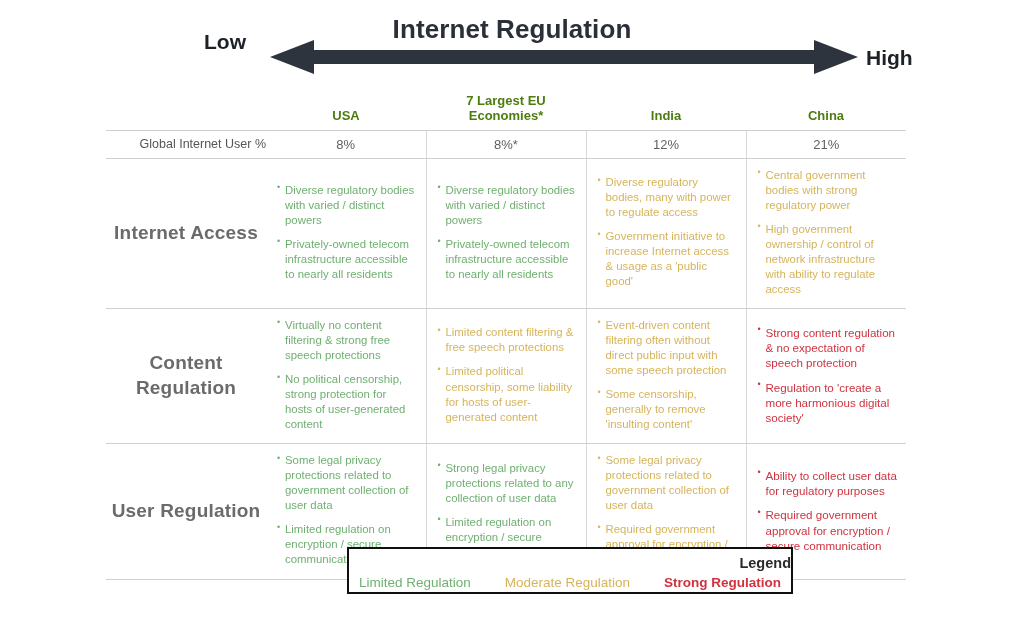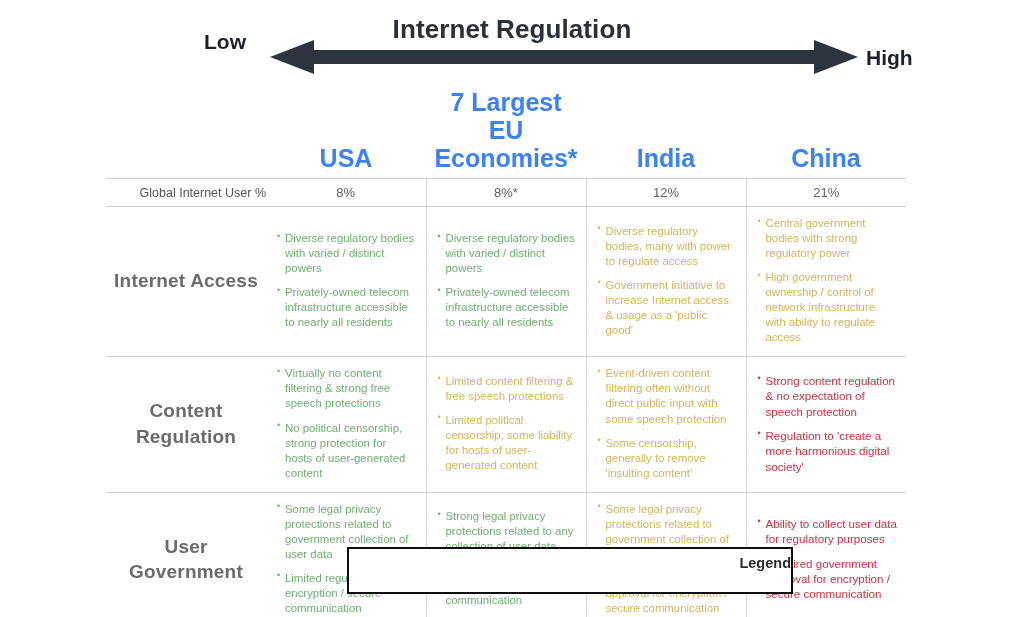--- a/index.html
+++ b/index.html
@@ -76,22 +76,22 @@
     table-layout: fixed;
   }
 
   col.c-label { width: 160px; }
   col.c-col   { width: 160px; }
 
   
   .hdr-cell {
     text-align: center;
     vertical-align: bottom;
-    font-size: 25px;
-    color: #3b82f6;
+    font-size: 13px;
+    color: #4d7c0f;
     padding: 2px 4px 6px 4px;
     line-height: 1.12;
     height: 44px;
   }
   .hdr-blank { border: none; }
 
   
   .stat-row td {
     border-top: 1px solid #cfcfcf;
     border-bottom: 1px solid #cfcfcf;
@@ -276,21 +276,21 @@
         </td>
         <td class="vdiv lvl-strong">
           <ul class="cell-list">
             <li>Strong content regulation &amp; no expectation of speech protection</li>
             <li>Regulation to 'create a more harmonious digital society'</li>
           </ul>
         </td>
       </tr>
 
       <tr class="body-row">
-        <td class="row-label">User Government</td>
+        <td class="row-label">User Regulation</td>
         <td class="lvl-limited">
           <ul class="cell-list">
             <li>Some legal privacy protections related to government collection of user data</li>
             <li>Limited regulation on encryption / secure communication</li>
           </ul>
         </td>
         <td class="vdiv lvl-limited">
           <ul class="cell-list">
             <li>Strong legal privacy protections related to any collection of user data</li>
             <li>Limited regulation on encryption / secure communication</li>
@@ -308,13 +308,18 @@
             <li>Required government approval for encryption / secure communication</li>
           </ul>
         </td>
       </tr>
     </tbody>
   </table>
 </div>
 
 <div class="legend-box">
   <div class="legend-title">Legend</div>
+  <div class="legend-items">
+    <span class="legend-item legend-limited">Limited Regulation</span>
+    <span class="legend-item legend-moderate">Moderate Regulation</span>
+    <span class="legend-item legend-strong">Strong Regulation</span>
+  </div>
 </div>
 
 </body></html>

